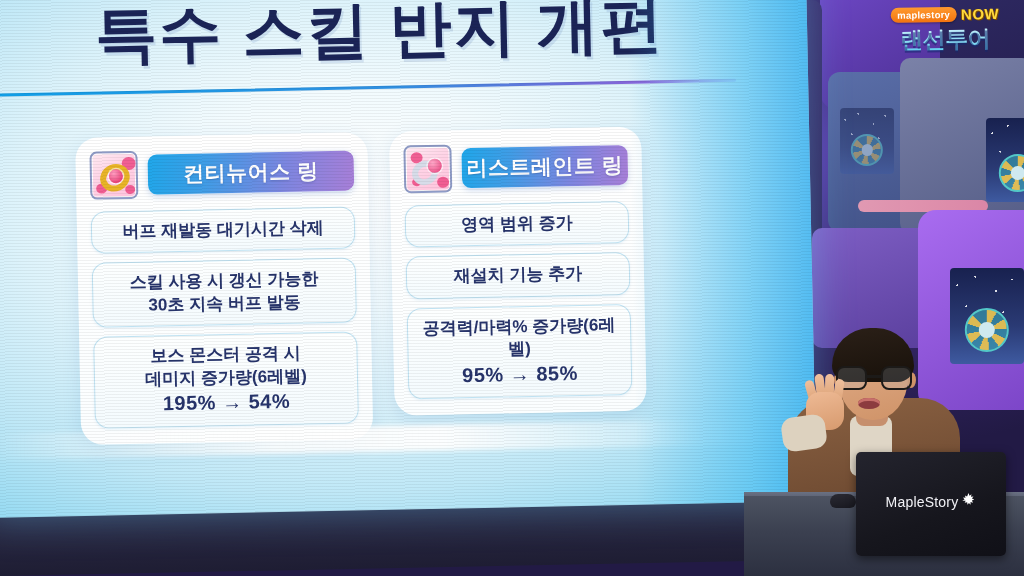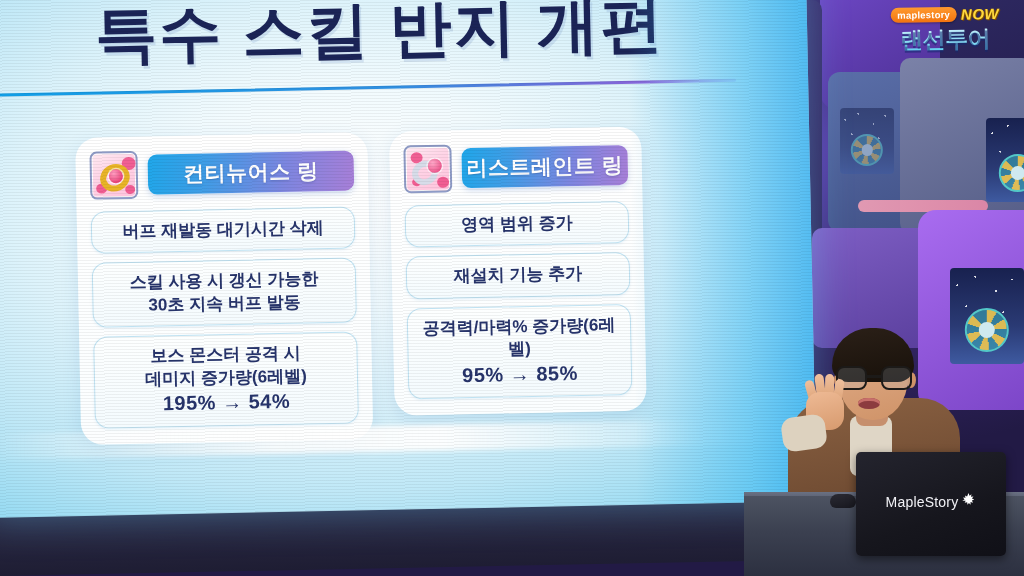--- a/index.html
+++ b/index.html
@@ -281,21 +281,20 @@
     font-weight: 700;
     padding: 2px 7px;
     border-radius: 9px;
     letter-spacing: .2px;
     box-shadow: 0 1px 2px rgba(0,0,0,.35);
   }
   .now-word {
     color: #ffd93d;
     font-size: 15px;
     font-weight: 700;
-    font-style: italic;
     letter-spacing: .5px;
     text-shadow: 1px 1px 0 #7a4a00, -1px 0 0 #7a4a00;
     text-align: center;
   }
   .logo-row2 {
     margin-top: 1px;
     font-size: 23px;
     font-weight: 700;
     letter-spacing: -.5px;
     background: linear-gradient(180deg,#dff6ff 0%,#9fe2f5 40%,#4fc8ee 100%);

